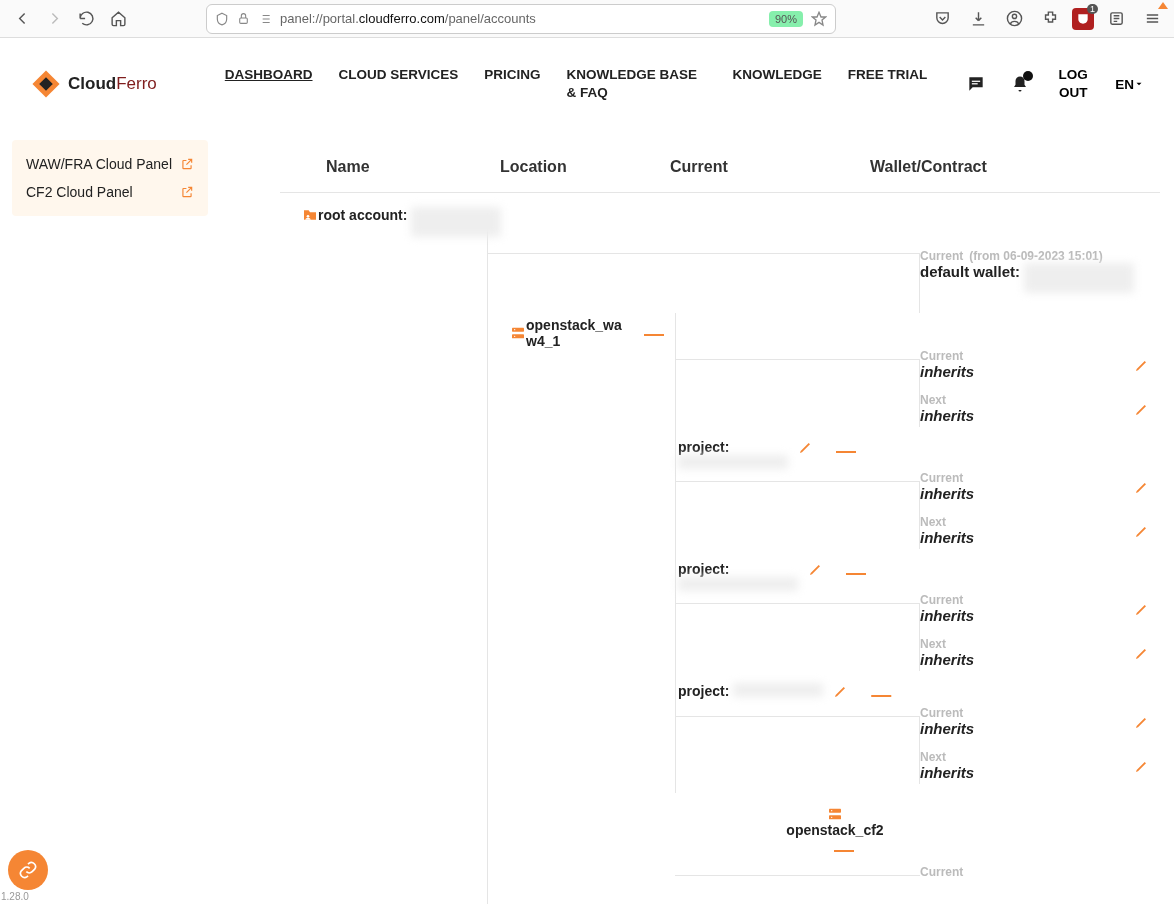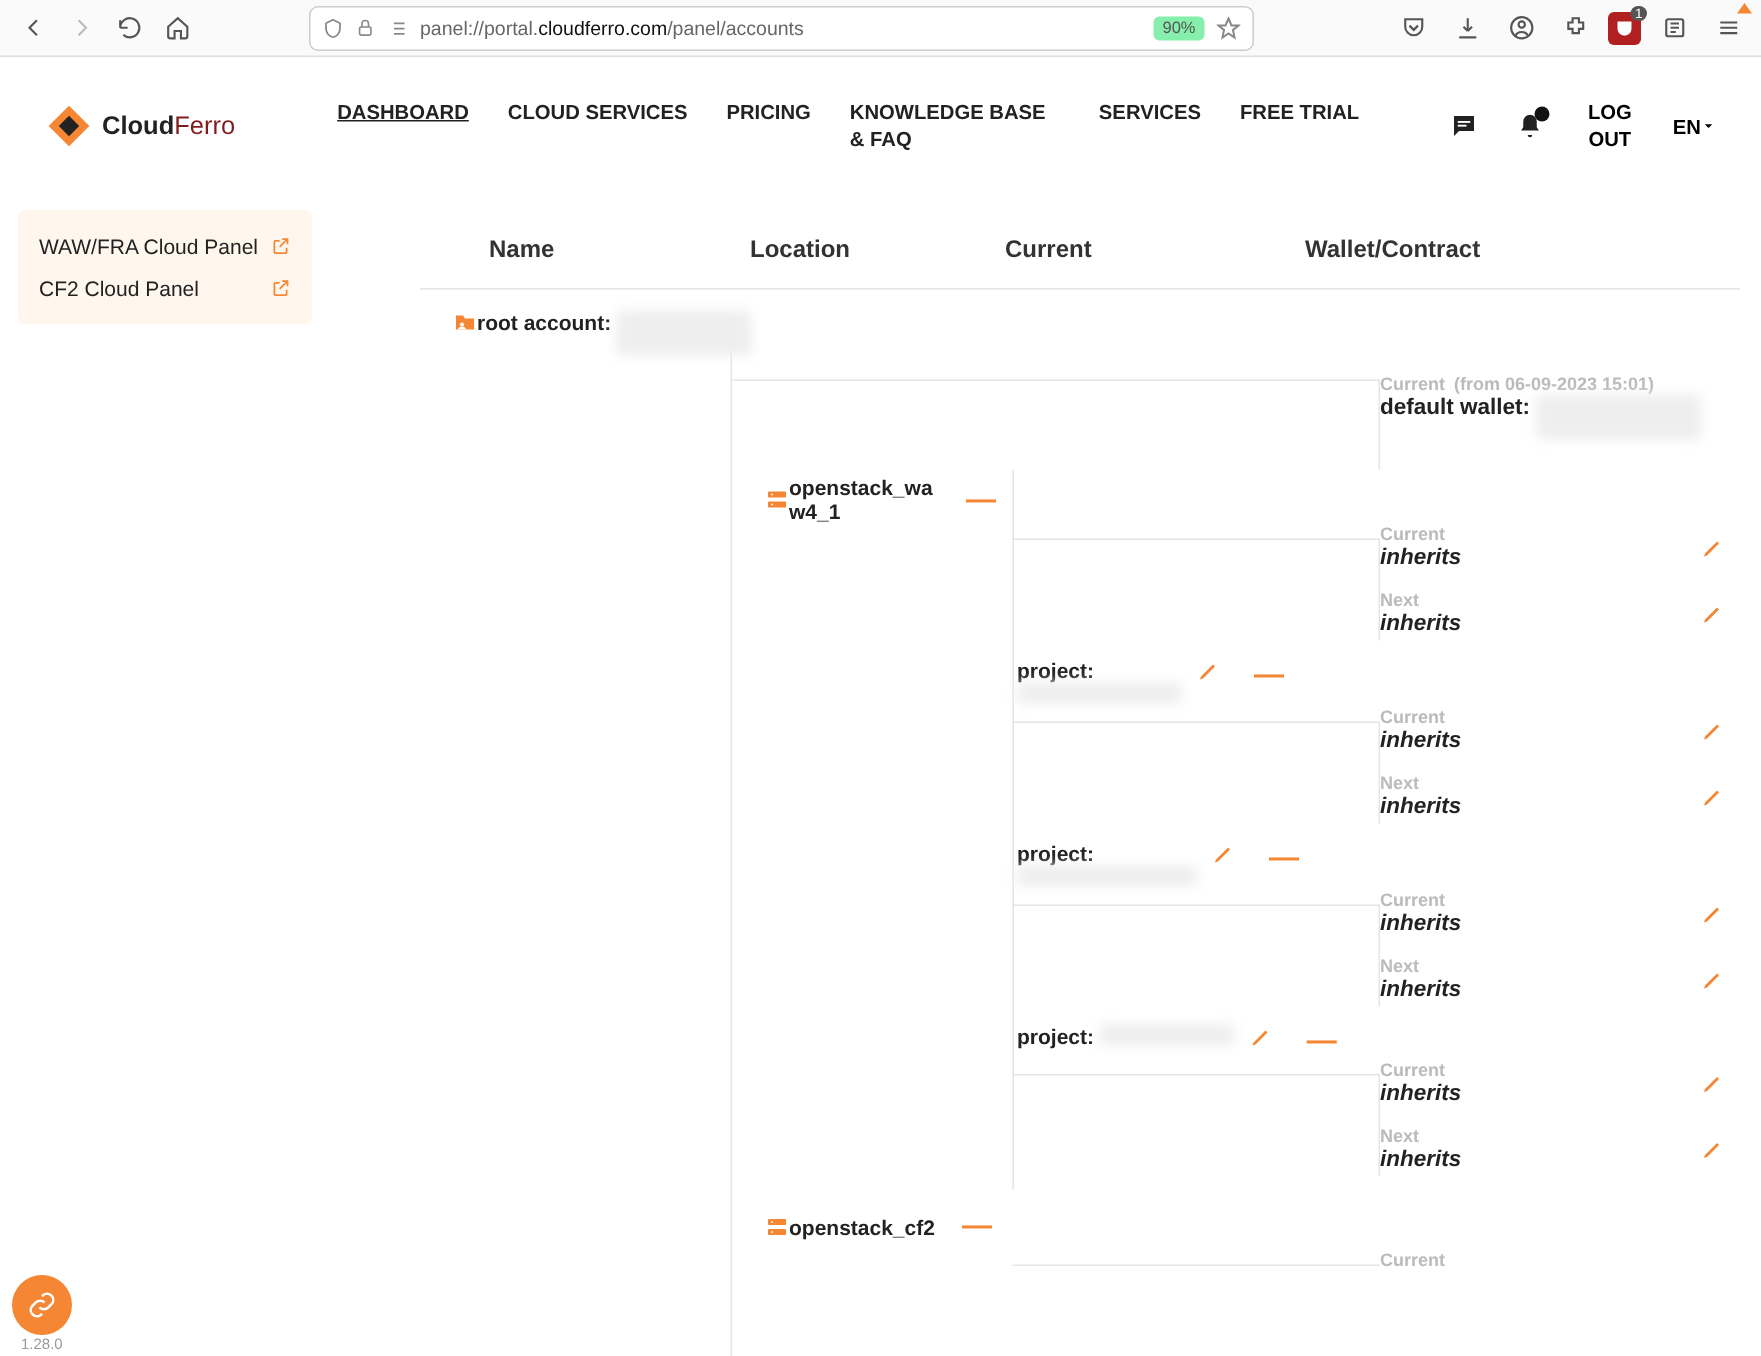--- a/index.html
+++ b/index.html
@@ -63,21 +63,21 @@
 .pencil { color:#f58634; cursor:pointer; }
 
 .wallet-block { margin-left:auto; padding-right:10px; width:240px; }
 .wlabel { font-size:12px; font-weight:700; color:#bbb; }
 .wlabel .ts { font-weight:600; margin-left:6px; }
 .wval { font-weight:700; font-style:italic; font-size:15px; }
 .wval.def { font-style:normal; }
 .wrow { display:flex; justify-content:space-between; align-items:center; }
 
 
-.version { position:absolute; left:14px; bottom:2px; font-size:10px; color:#999; }
+.version { position:absolute; left:1px; bottom:2px; font-size:10px; color:#999; }
 .fb-btn { position:absolute; left:8px; bottom:14px; width:40px; height:40px; background:#f58634; border-radius:50%; display:flex; align-items:center; justify-content:center; color:#fff; cursor:pointer; }
 
 svg { display:block; }
 </style>
 </head>
 <body>
 
 <div class="browser-bar">
   <div class="bicon">
       <svg viewBox="0 0 24 24" fill="none" stroke="currentColor" stroke-width="2">
@@ -179,21 +179,21 @@
       <rect x="8" y="8" width="24" height="24" transform="rotate(45 20 20)" fill="#f58634"></rect>
       <rect x="14" y="14" width="12" height="12" transform="rotate(45 20 20)" fill="#222"></rect>
     </svg>
     <span class="logo-text"><span>Cloud</span><span class="ferro">Ferro</span></span>
   </div>
   <div class="nav">
     <div class="item active">DASHBOARD</div>
     <div class="item">CLOUD SERVICES</div>
     <div class="item">PRICING</div>
     <div class="item">KNOWLEDGE BASE &amp; FAQ</div>
-    <div class="item">SERVICES</div>
+    <div class="item">KNOWLEDGE</div>
     <div class="item">FREE TRIAL</div>
   </div>
   <div class="header-right">
     <div class="hicon">
         <svg width="20" height="20" viewBox="0 0 24 24" fill="currentColor">
           <path d="M4 4h16v12H8l-4 4V4z"></path>
           <rect x="7" y="8" width="10" height="1.5" fill="#fff"></rect>
           <rect x="7" y="11" width="7" height="1.5" fill="#fff"></rect>
         </svg>
       </div>
@@ -440,21 +440,21 @@
               <span class="pencil">
                 <svg width="16" height="16" viewBox="0 0 24 24" fill="#f58634">
                   <path d="M3 21l3-1 12-12-2-2L4 18l-1 3zM17 4l3 3"></path>
                 </svg>
               </span>
             </div>
     </div>
   </div>
       </div>
 
-    <div class="loc-row" style="margin-top:22px;">
+    <div class="loc-row" style="margin-top:22px;flex-direction:column;">
       <span class="icon">
           <svg width="16" height="16" viewBox="0 0 24 24" fill="#f58634">
             <rect x="3" y="4" width="18" height="6" rx="1"></rect>
             <rect x="3" y="14" width="18" height="6" rx="1"></rect>
             <circle cx="7" cy="7" r="1" fill="#fff"></circle>
             <circle cx="7" cy="17" r="1" fill="#fff"></circle>
           </svg>
         </span>
       <span class="name">openstack_cf2</span>
       <span class="minus">—</span>

